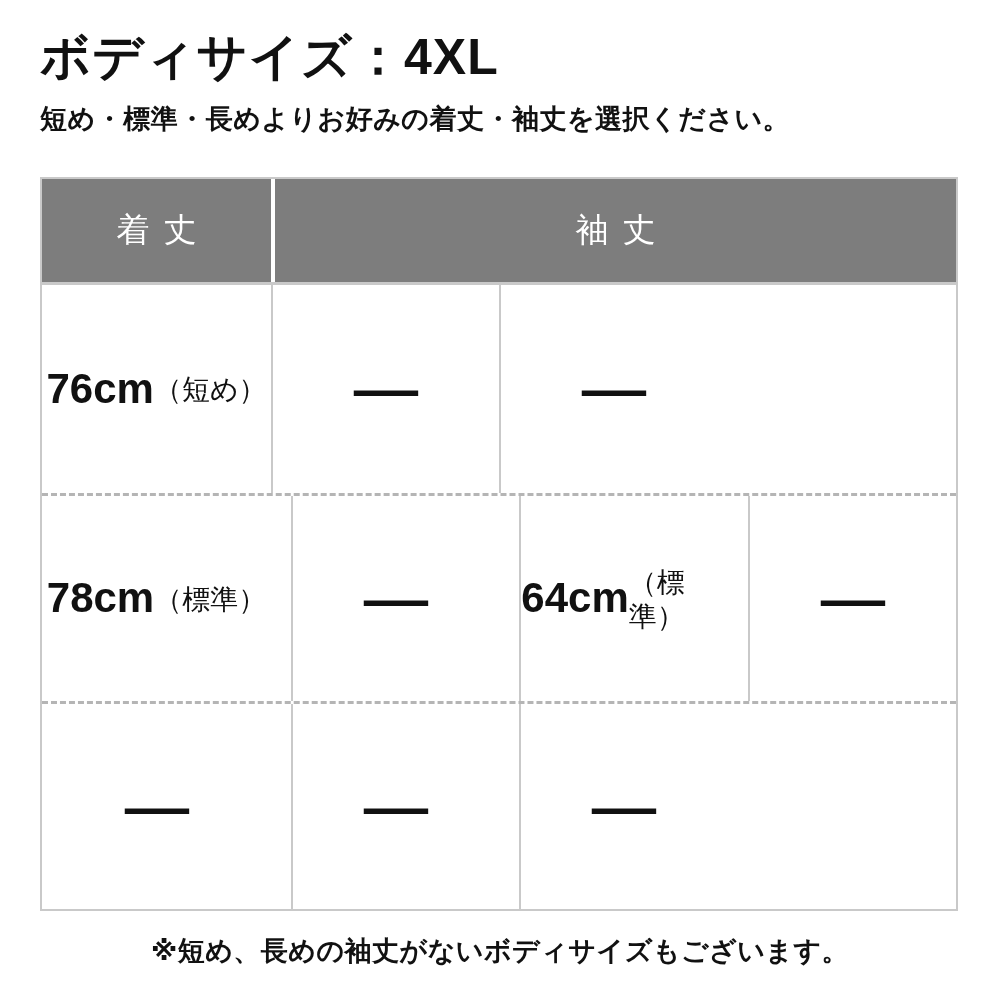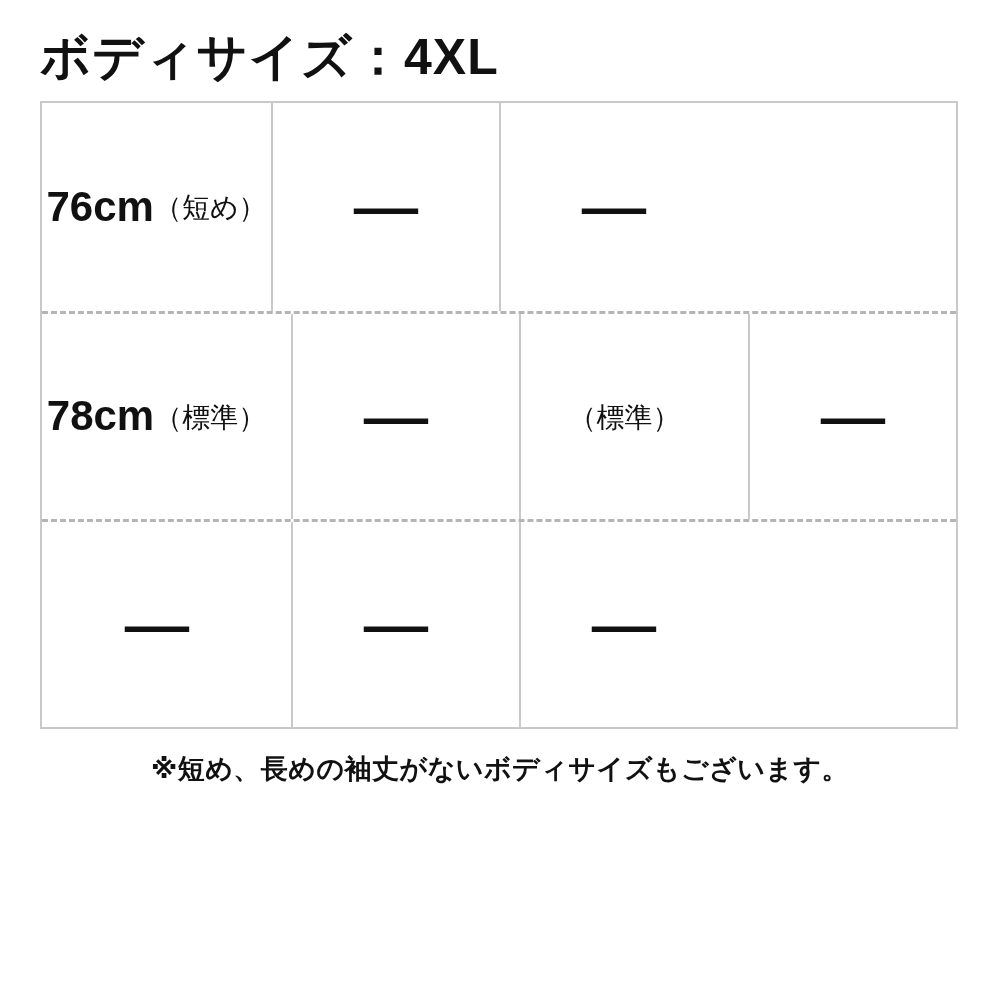--- a/index.html
+++ b/index.html
@@ -94,23 +94,28 @@
     font-weight:600;
     letter-spacing:0.5px;
   }
 </style>
 </head>
 <body>
 
 <div class="page">
 
   <h1 class="title">ボディサイズ：4XL</h1>
+  <p class="subtitle">短め・標準・長めよりお好みの着丈・袖丈を選択ください。</p>
 
   <div class="size-table">
 
+    <div class="thead">
+      <div class="th th-length">着丈</div>
+      <div class="th th-sleeve">袖丈</div>
+    </div>
 
     <div class="trow">
       <div class="td">
         <div class="val">76cm</div>
         <div class="note">（短め）</div>
       </div>
       <div class="td">
         <span class="dash">—</span>
       </div>
       <div class="td">
@@ -120,20 +125,21 @@
 
     <div class="trow">
       <div class="td">
         <div class="val">78cm</div>
         <div class="note">（標準）</div>
       </div>
       <div class="td">
         <span class="dash">—</span>
       </div>
       <div class="td">
+        <div class="val">64cm</div>
         <div class="note">（標準）</div>
       </div>
       <div class="td">
         <span class="dash">—</span>
       </div>
     </div>
 
     <div class="trow">
       <div class="td">
         <span class="dash">—</span>

